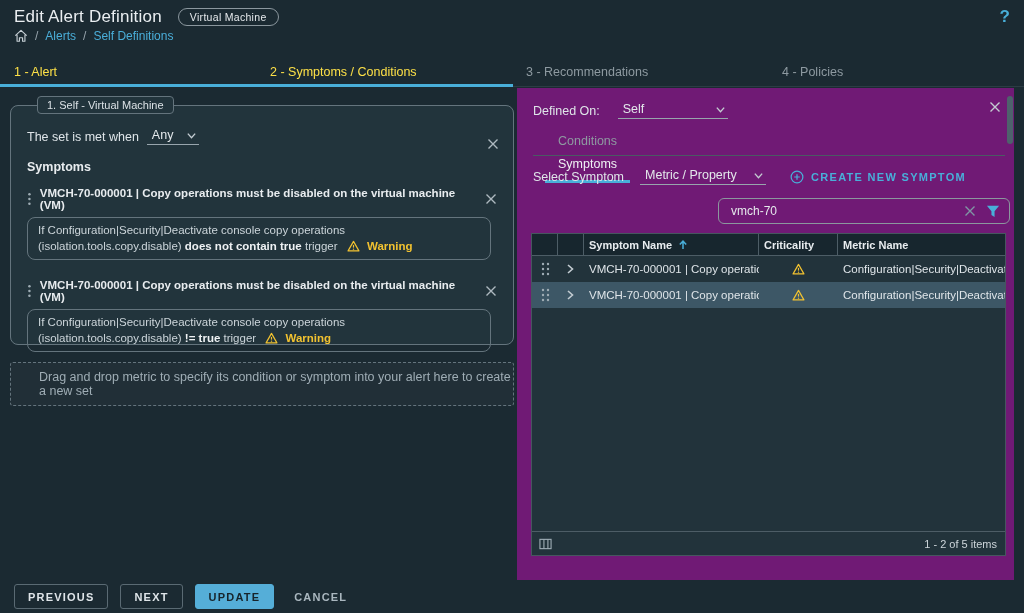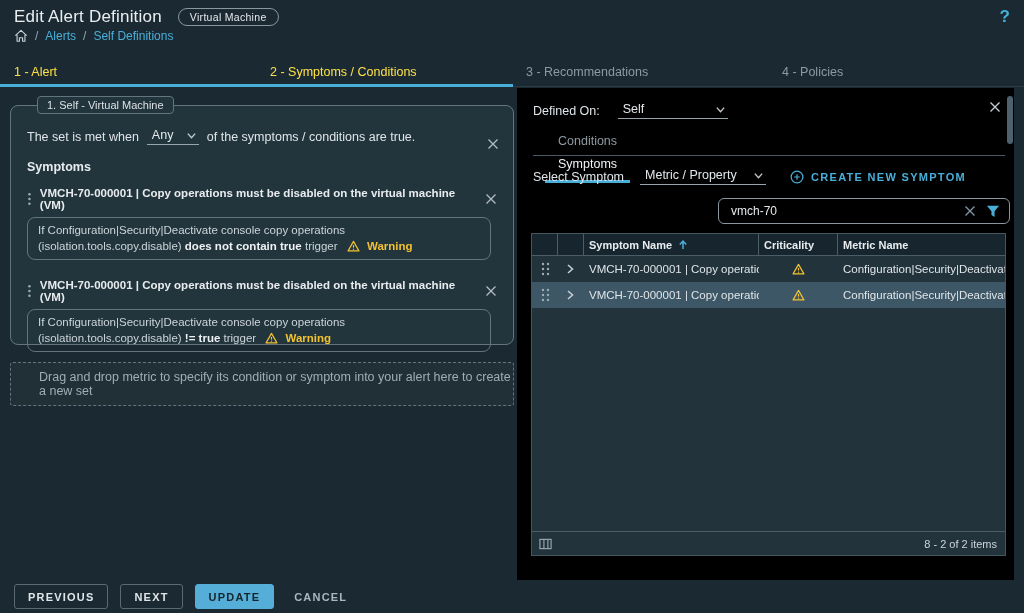--- a/index.html
+++ b/index.html
@@ -48,21 +48,21 @@
   .cond-box b { color:#eef1f3; }
   .warn-ic { width:13px; height:12px; display:inline-block; vertical-align:-2px; margin-left:6px; }
   .warn-label { color:#f2c230 !important; margin-left:4px; }
 
   .add-hint { margin-top:13px; font-size:11px; color:#8e9aa1; }
 
   
   .drop-zone { position:absolute; top:362px; left:10px; width:504px; height:44px; border:1px dashed #64747d; border-radius:3px; background:#212f37; display:flex; align-items:center; padding-left:28px; font-size:12.5px; color:#9fadb5; }
 
   
-  .panel { position:absolute; top:88px; left:517px; width:497px; height:492px; background:#000000; }
+  .panel { position:absolute; top:88px; left:517px; width:497px; height:492px; background:#701a75; }
   .panel-close { position:absolute; top:13px; right:13px; cursor:pointer; }
   .defined-row { position:absolute; top:14px; left:16px; display:flex; align-items:center; font-size:12.5px; color:#dfe5e9; }
   .defined-row .inline-select { width:110px; margin-left:18px; }
 
   .tabs { position:absolute; top:46px; left:28px; display:flex;flex-direction:column; }
   .tab { padding:0 13px 9px 13px; font-size:12.5px; cursor:pointer; }
   .tab.inactive { color:#8e9aa1; }
   .tab.active { color:#eef1f3; border-bottom:3px solid #49afd9; }
   .tab-divider { position:absolute; top:67px; left:16px; right:9px; height:1px; background:#4a5a63; }
 
@@ -143,21 +143,20 @@
     </span>
 
     <div class="met-when">
       <span>The set is met when</span>
       <span class="inline-select any">
         <span>Any</span>
         <svg class="chev-ic" viewBox="0 0 12 12">
             <path d="M2 4 L6 8.5 L10 4" fill="none" stroke="#c3ccd2" stroke-width="1.5"></path>
           </svg>
       </span>
-      <span>of the symptoms / conditions are true.</span>
     </div>
 
     <div class="symptoms-heading">Symptoms</div>
 
     <div class="symptom-header">
       <svg class="dots3" viewBox="0 0 5 14">
           <circle cx="2.5" cy="2" r="1.3" fill="#9fadb5"></circle>
           <circle cx="2.5" cy="7" r="1.3" fill="#9fadb5"></circle>
           <circle cx="2.5" cy="12" r="1.3" fill="#9fadb5"></circle>
         </svg>
@@ -339,21 +338,21 @@
       </div>
 
       <div class="grid-body"></div>
 
       <div class="grid-footer">
         <svg class="cols-ic" viewBox="0 0 14 12">
             <rect x="1" y="1" width="12" height="10" fill="none" stroke="#9fadb5" stroke-width="1.2"></rect>
             <line x1="5.3" y1="1" x2="5.3" y2="11" stroke="#9fadb5" stroke-width="1.2"></line>
             <line x1="9.6" y1="1" x2="9.6" y2="11" stroke="#9fadb5" stroke-width="1.2"></line>
           </svg>
-        <span class="footer-count">8 - 2 of 2 items</span>
+        <span class="footer-count">1 - 2 of 5 items</span>
       </div>
     </div>
 
     <div class="scroll-thumb"></div>
   </div>
 
   <div class="action-bar">
     <button class="btn outline">PREVIOUS</button>
     <button class="btn outline">NEXT</button>
     <button class="btn primary">UPDATE</button>

